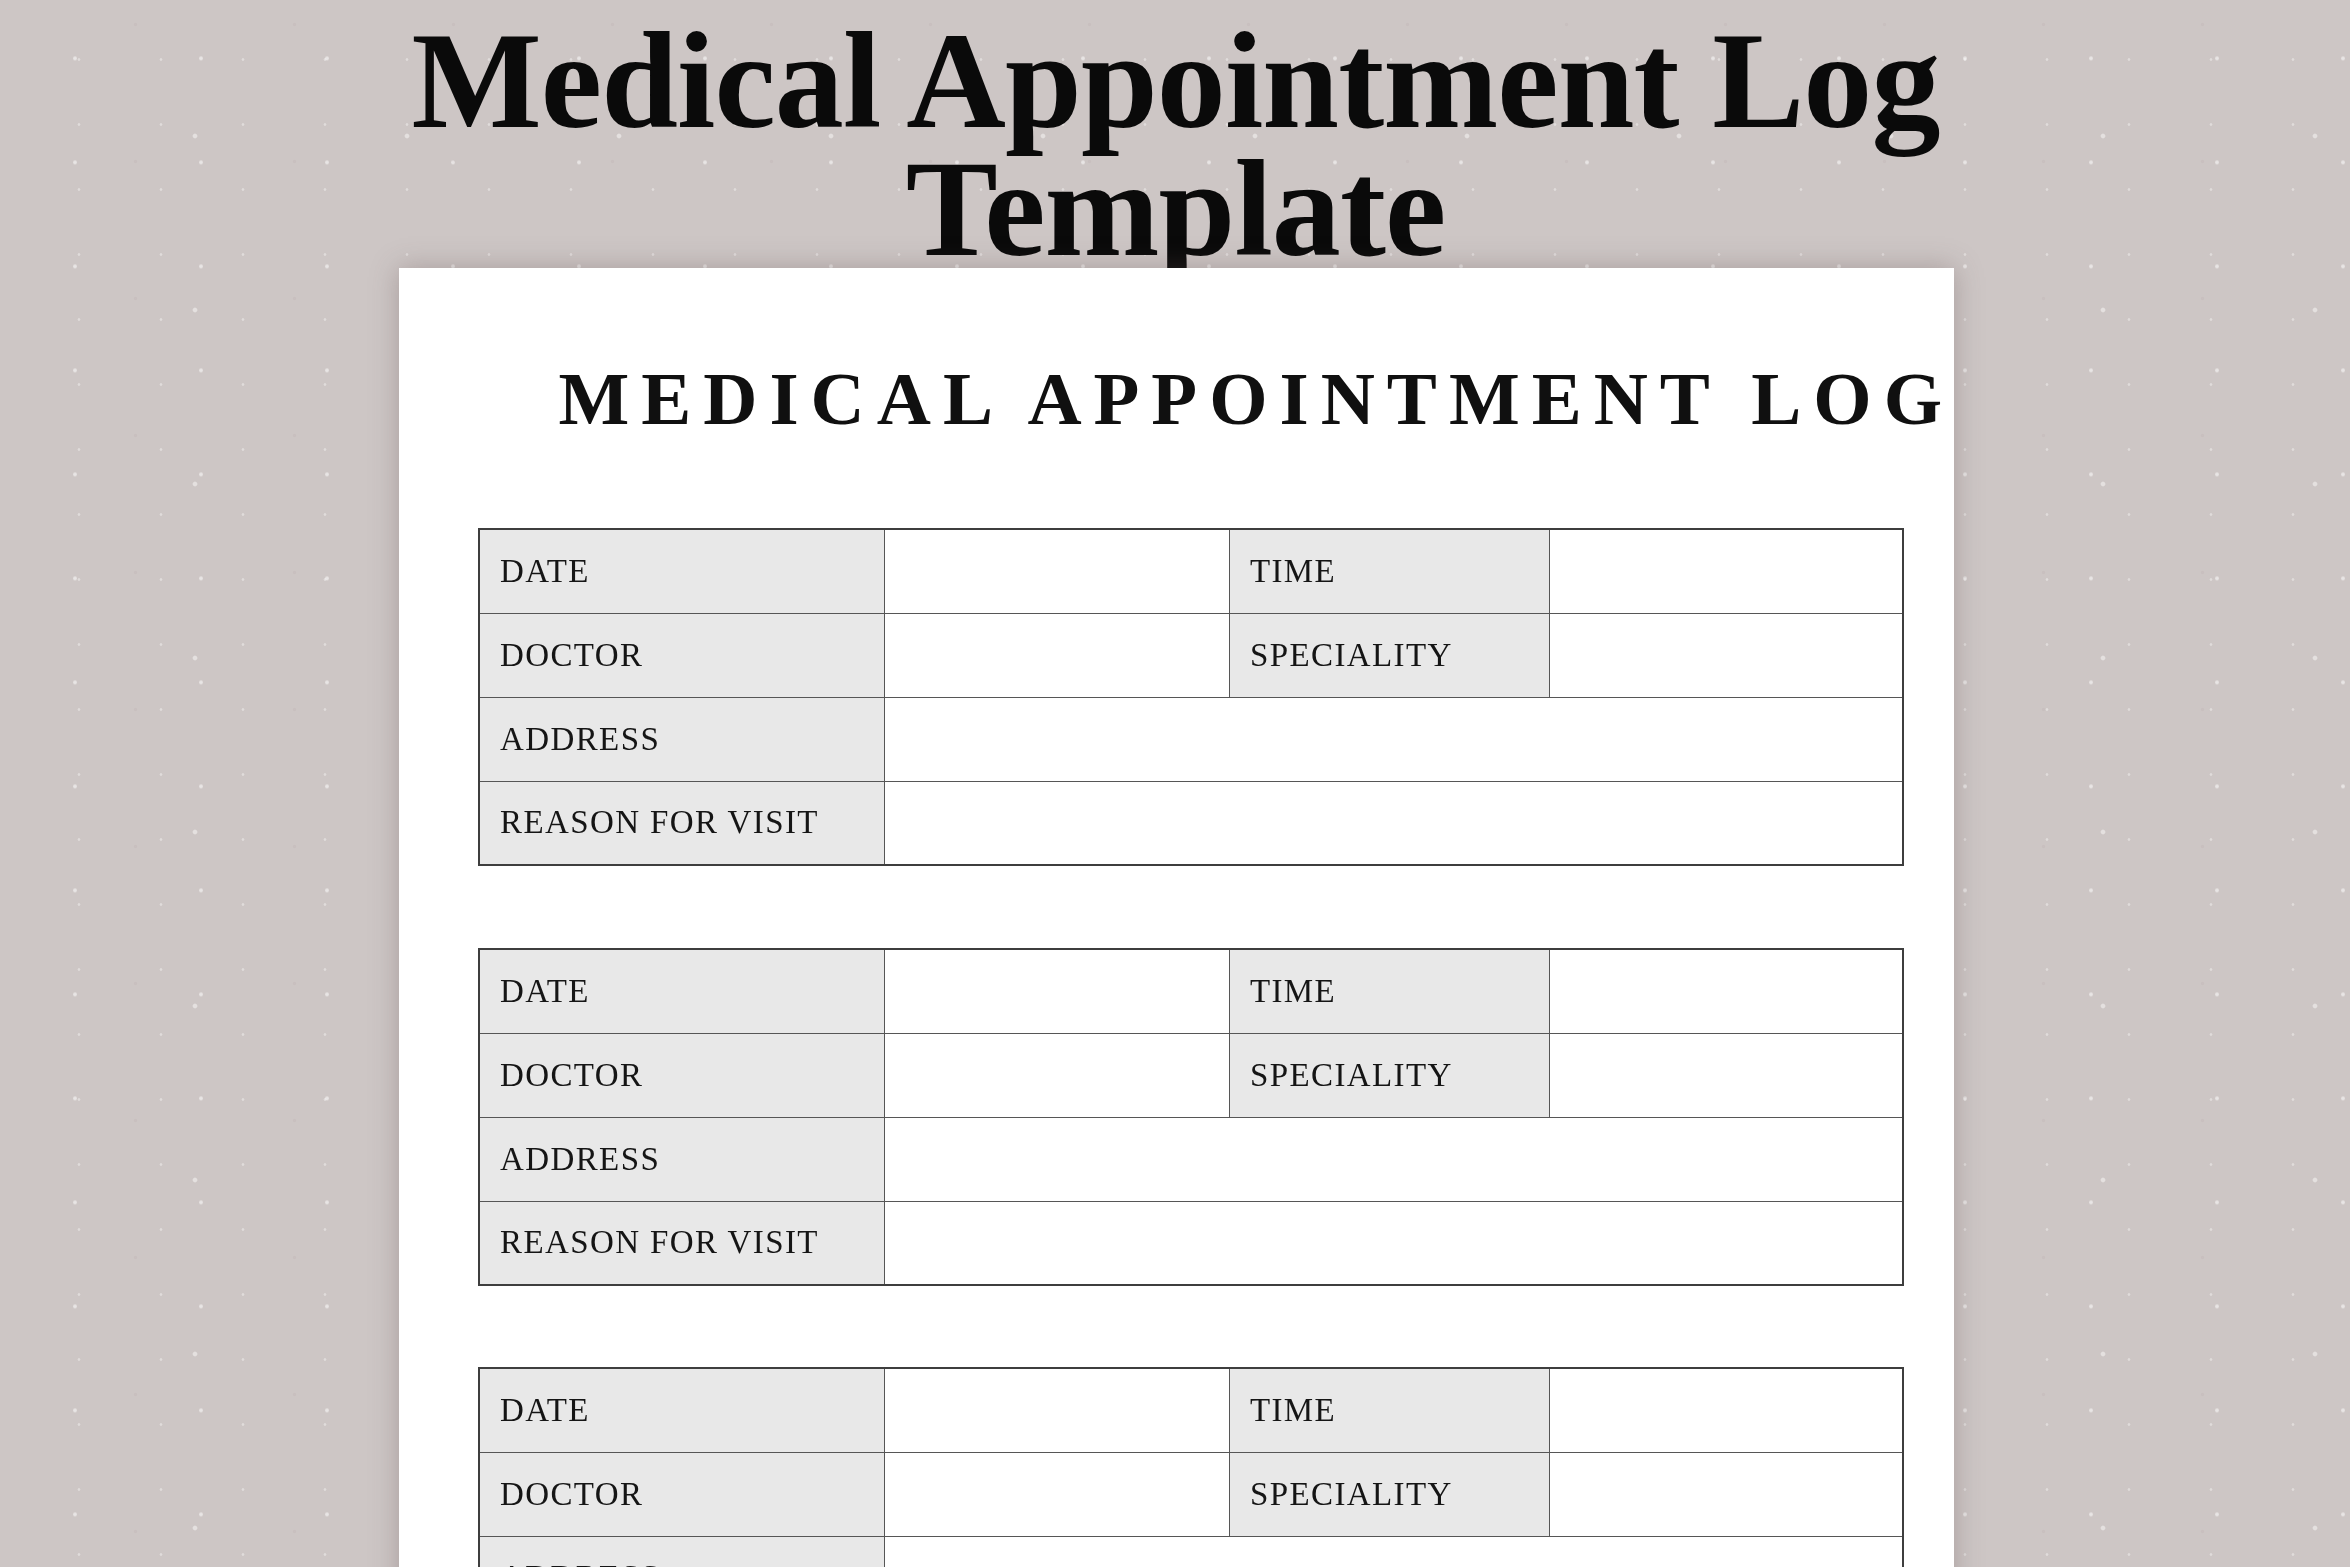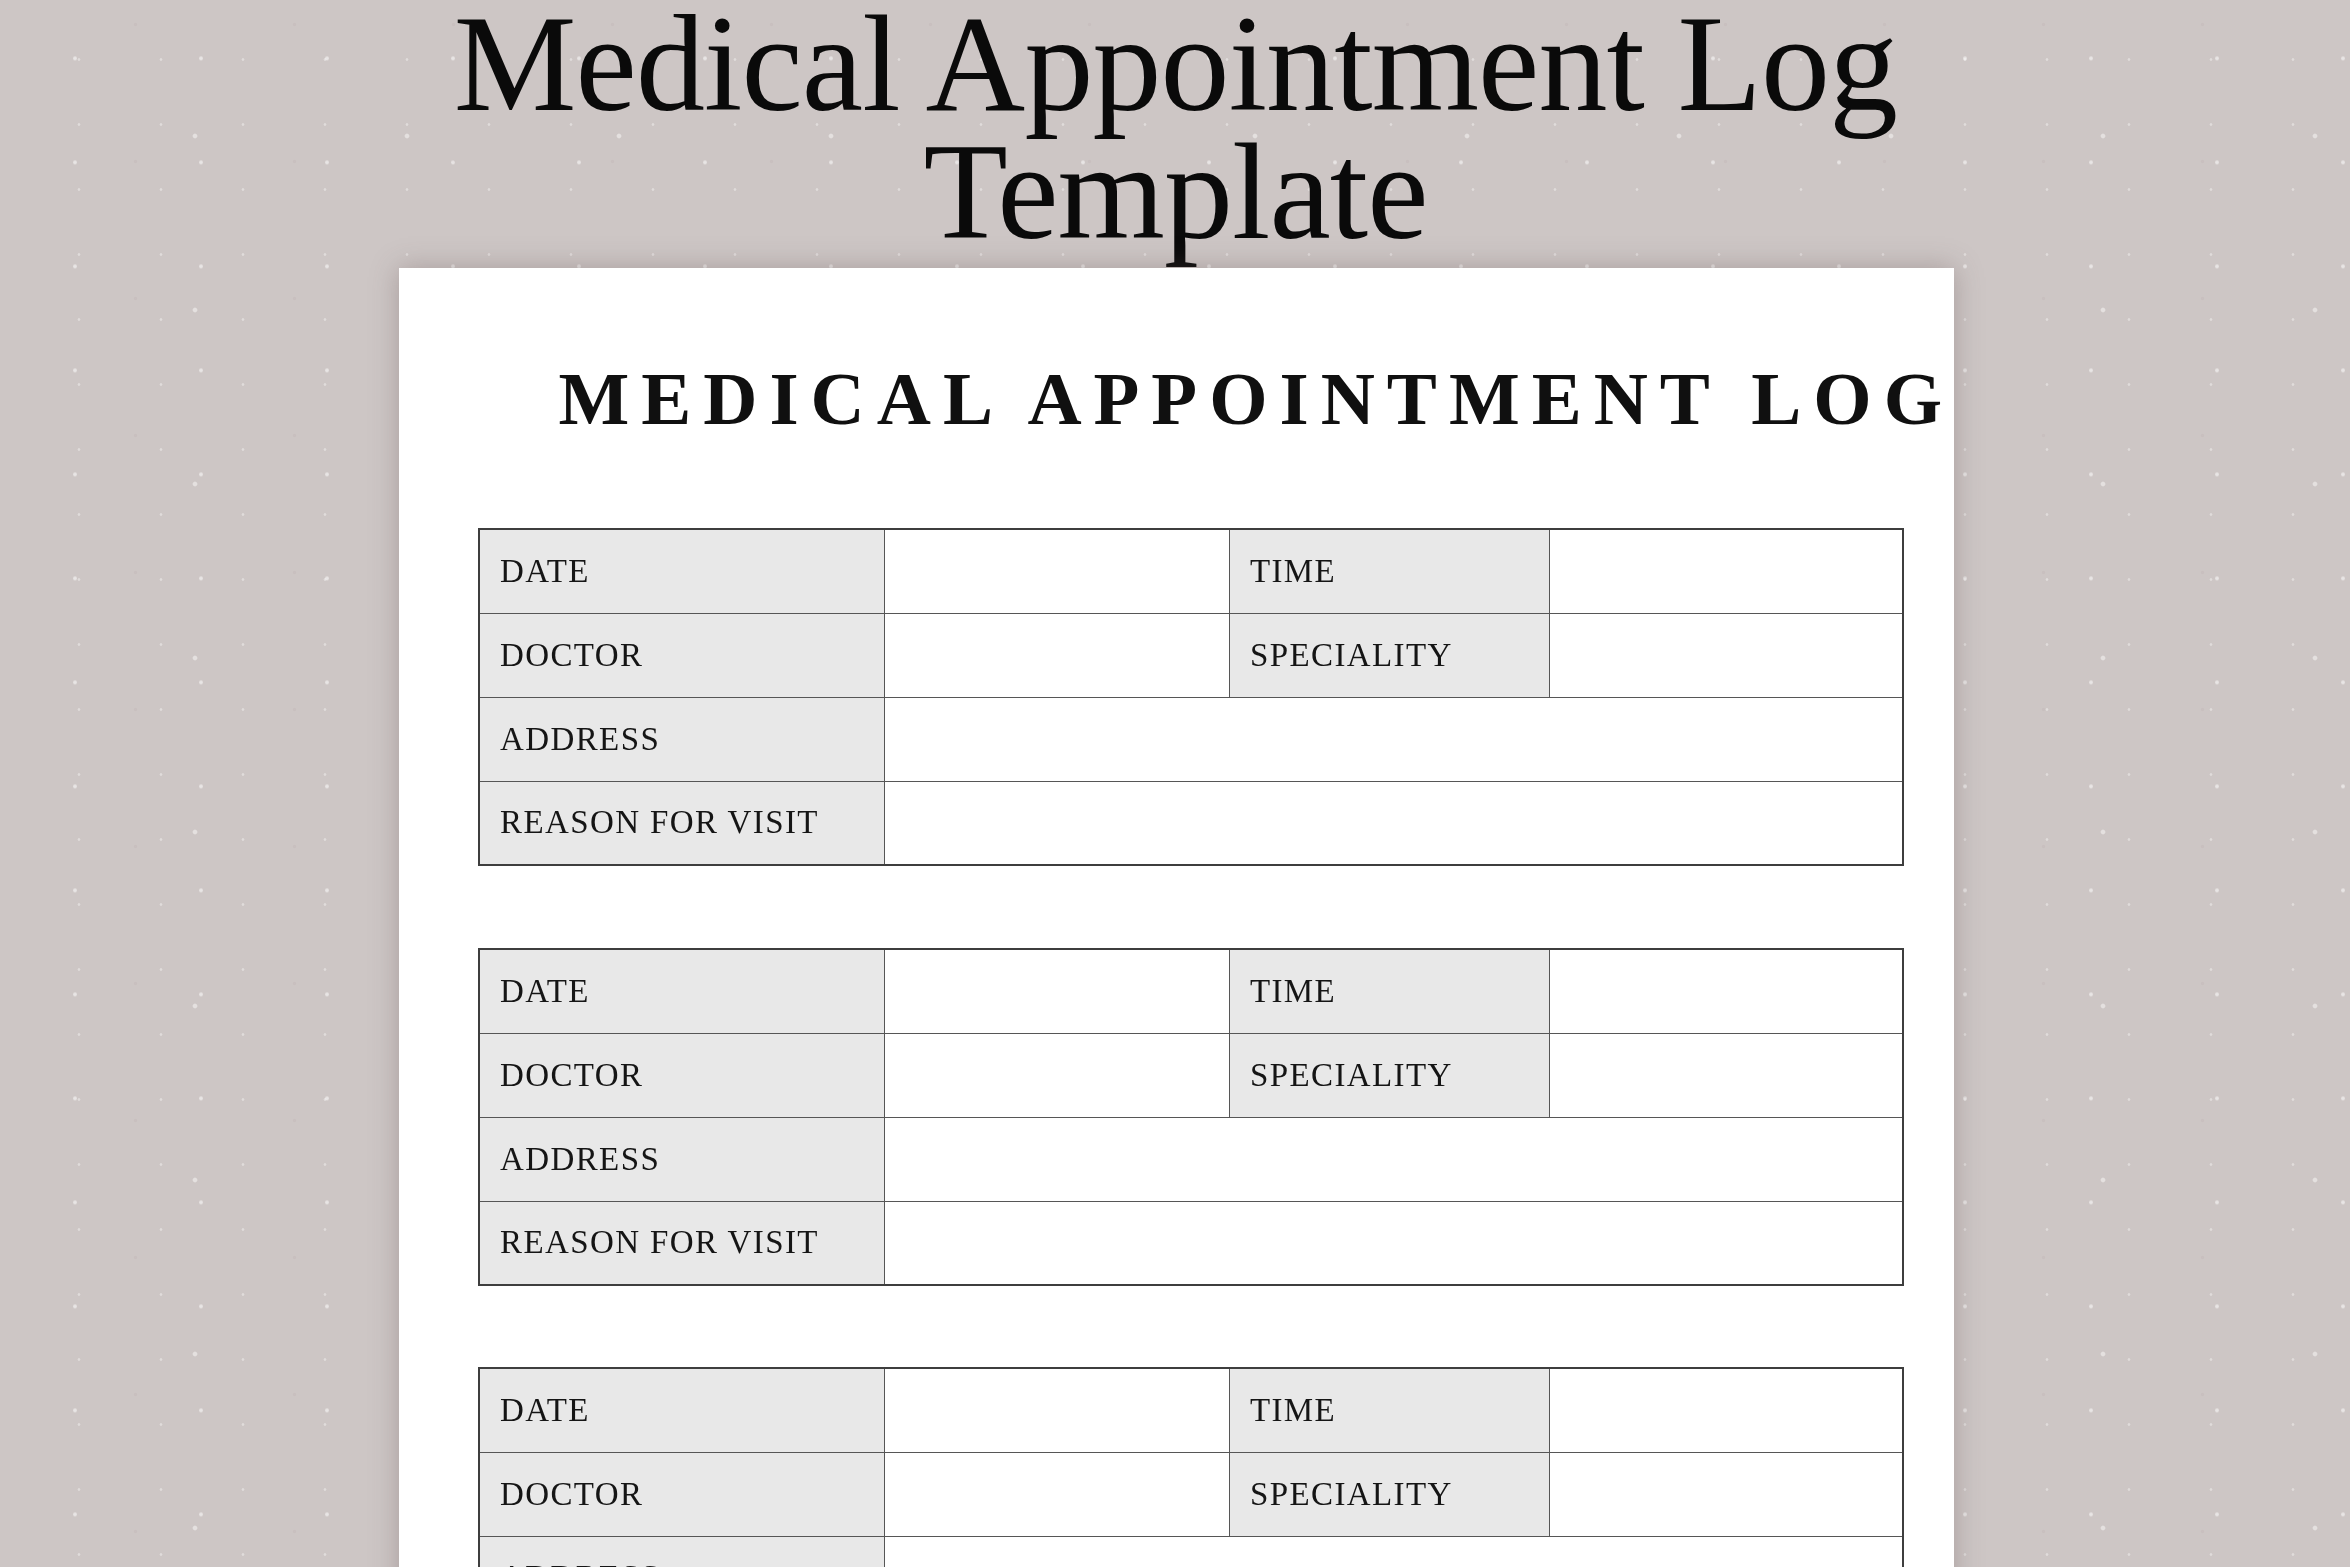--- a/index.html
+++ b/index.html
@@ -27,23 +27,23 @@
   }
 
   .page-title{
     position:absolute;
     top:0; left:50%;
     transform:translateX(-50%);
     width:1635px;
     text-align:center;
     font-size:138px;
     line-height:.93;
-    font-weight:400;
+    font-weight:700;
     letter-spacing:-0.9px;
-    padding-top:0;
+    padding-top:17px;
     color:#0a0a0a;
   }
 
   .card{
     position:absolute;
     left:399px; top:268px;
     width:1555px; height:1469px;
     background:var(--card-bg);
     box-shadow:0 0 26px rgba(96,77,77,.35);
   }

